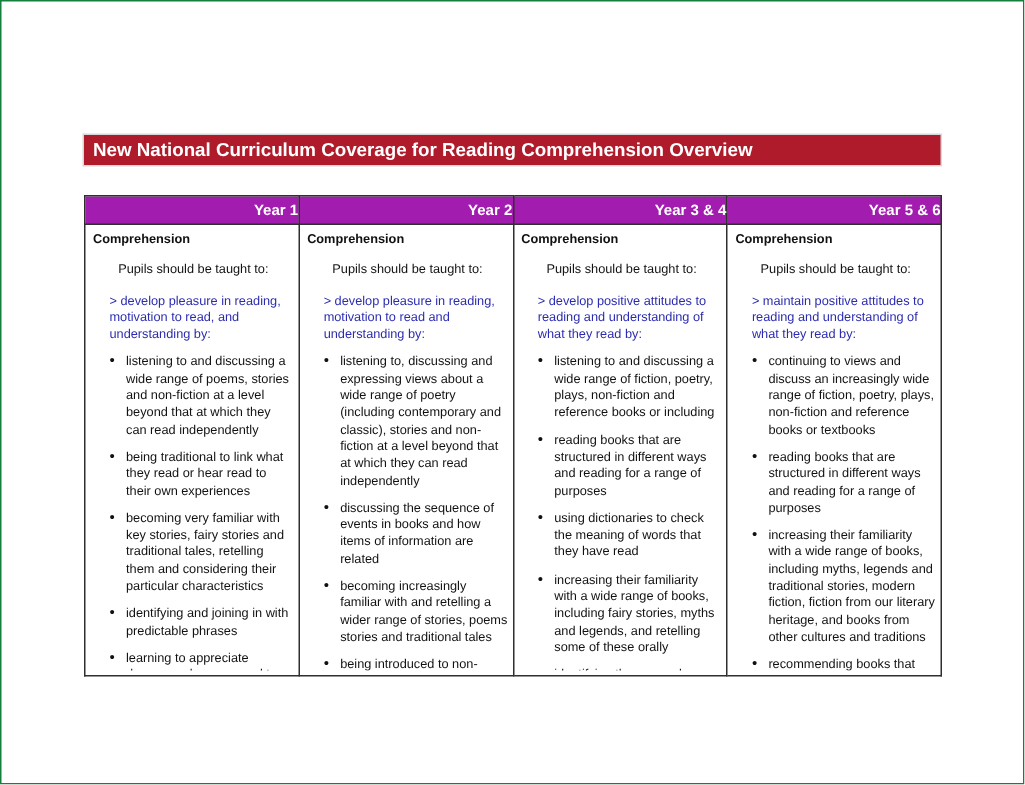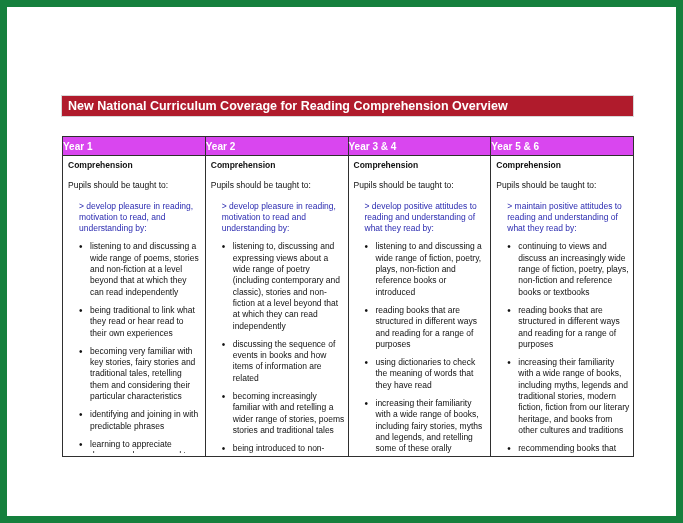--- a/index.html
+++ b/index.html
@@ -1,20 +1,20 @@
 <!DOCTYPE html>
 <html><head>
 <meta charset="utf-8">
 <style>
   html, body { margin:0; padding:0; background:#ffffff; }
   .page {
     position:relative;
     width:683px; height:523px;
     background:#ffffff;
-    border:7px solid #15803d;
+    border:1px solid #15803d;
     box-sizing:border-box;
     font-family:"Liberation Sans", sans-serif;
     color:#111111;
     overflow:hidden;
   }
   .title-bar {
     position:absolute; left:55px; top:89px;
     width:571px; height:20px;
     background:#b01b2c;
     box-shadow:0 0 0 1px #d8d8d8;
@@ -30,38 +30,38 @@
     position:absolute; left:55px; top:129px;
     width:572px; height:318px;
     border-collapse:collapse;
     table-layout:fixed;
   }
   .curriculum-table th, .curriculum-table td {
     border:1.5px solid #2f2f2f;
   }
   .curriculum-table th {
     width:25%; height:18px;
-    background:#d946ef;
+    background:#a21caf;
     color:#ffffff;
     font-size:10px;
     font-weight:bold;
-    text-align:left;
+    text-align:right;
     padding:0;
   }
   .curriculum-table td {
     vertical-align:top;
     background:#ffffff;
     padding:3px 3px 3px 4px;
     font-size:8.5px;
     line-height:1.33;
     margin-top:28px;
   }
   .cell-content { height:294px; overflow:hidden; }
   .section-label { font-weight:bold; margin:1px 0 9px 1px; }
-  .taught { margin:0 0 9px 1px; }
+  .taught { margin:0 0 9px 1px;text-align:center; }
   .statement { color:#2b2bb0; margin:0 0 7px 12px; }
   ul.bullets { margin:0; padding:0 0 0 23px; list-style:none; }
   ul.bullets li { position:relative; margin:0 0 7px 0; }
   ul.bullets li::before {
     content:"\2022";
     position:absolute; left:-11px; top:-1px;
     font-size:10px; color:#111111;
   }
 </style>
 </head>
@@ -111,21 +111,21 @@
 
             </ul>
           </div>
         </td>
         <td>
           <div class="cell-content">
             <div class="section-label">Comprehension</div>
             <div class="taught">Pupils should be taught to:</div>
             <div class="statement">&gt; develop positive attitudes to reading and understanding of what they read by:</div>
             <ul class="bullets">
-              <li>listening to and discussing a wide range of fiction, poetry, plays, non-fiction and reference books or introduced</li>
+              <li>listening to and discussing a wide range of fiction, poetry, plays, non-fiction and reference books or including</li>
               <li>reading books that are structured in different ways and reading for a range of purposes</li>
               <li>using dictionaries to check the meaning of words that they have read</li>
               <li>increasing their familiarity with a wide range of books, including fairy stories, myths and legends, and retelling some of these orally</li>
               <li>identifying themes and conventions in a wide range of books</li>
             </ul>
           </div>
         </td>
         <td>
           <div class="cell-content">
             <div class="section-label">Comprehension</div>

